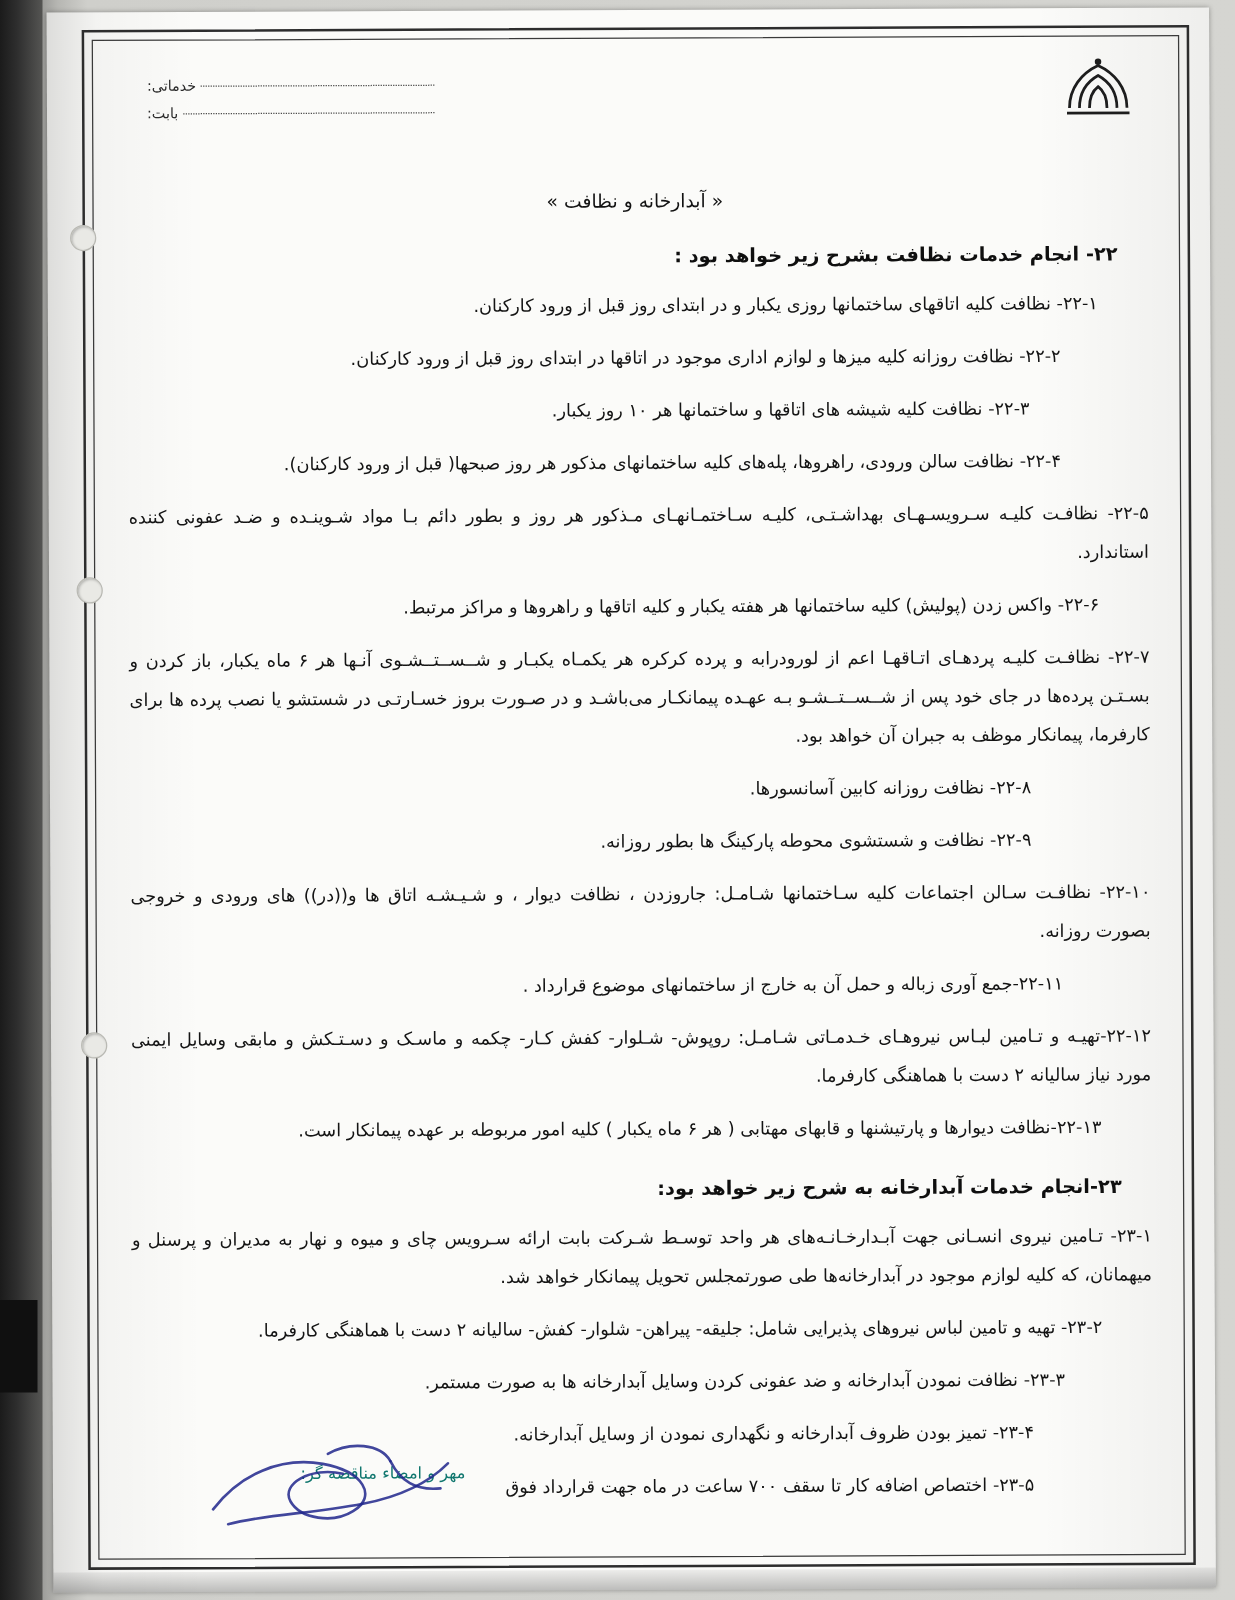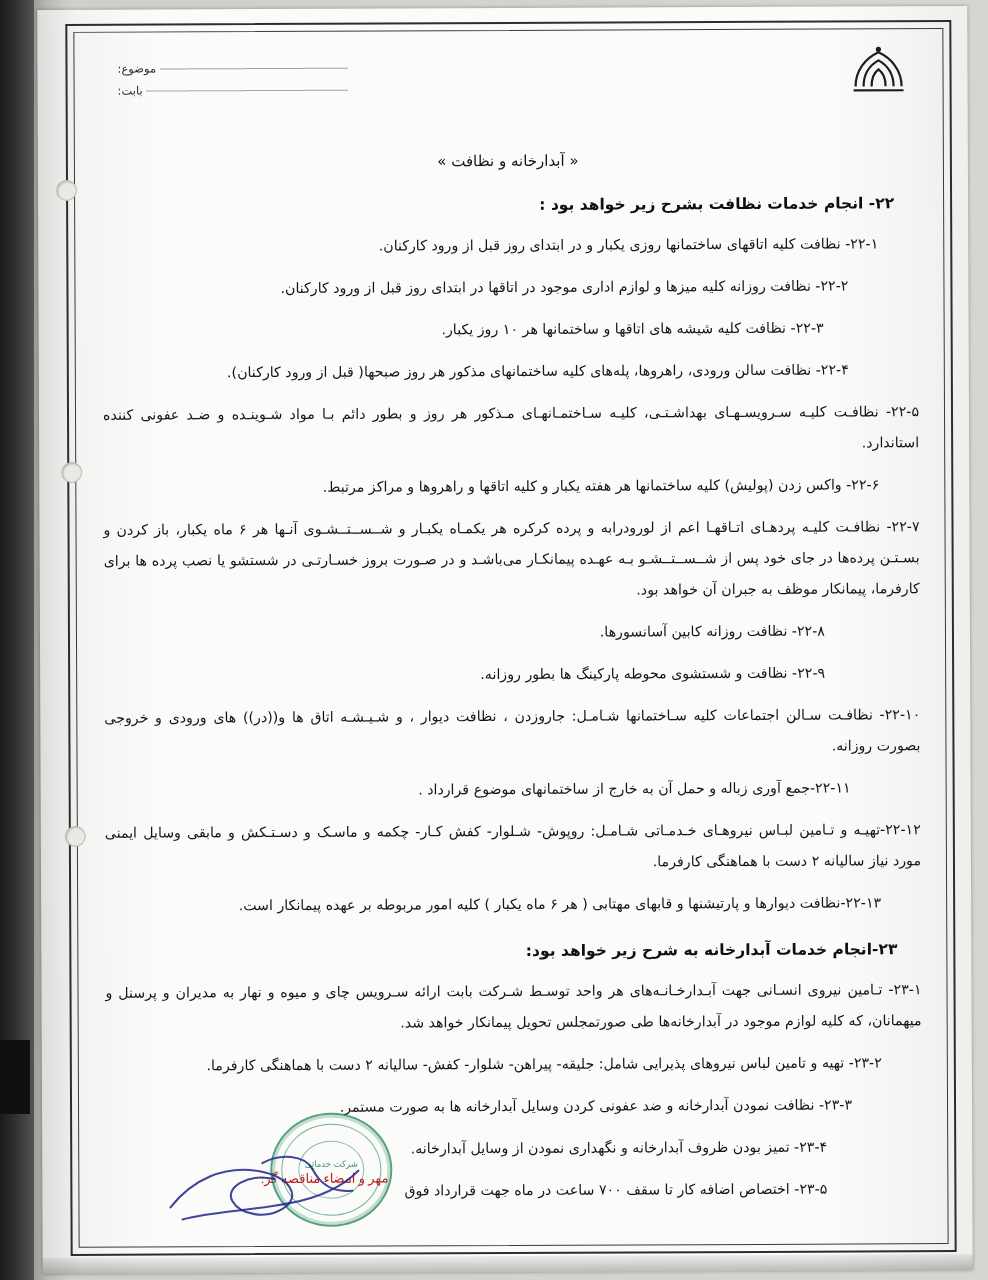--- a/index.html
+++ b/index.html
@@ -150,25 +150,24 @@
   
   .sign-area {
     position: absolute;
     left: 0;
     bottom: -6px;
     width: 420px;
     height: 120px;
   }
   .sign-label {
     position: absolute;
-    right: 134px;
+    right: 150px;
     bottom: 58px;
     font-size: 13px;
-    color: #b91c1c;
-    font-family: Liberation Serif, serif;
+    color: #0f766e;
   }
   .stamp {
     position: absolute;
     left: 168px;
     bottom: 18px;
     width: 118px;
     height: 110px;
     border-radius: 50%;
     border: 2px solid rgba(30,130,90,0.75);
     box-shadow: inset 0 0 0 3px rgba(30,130,90,0.25);
@@ -235,21 +234,21 @@
               <path d="M10 46 C10 30, 20 18, 33 12 C46 18, 56 30, 56 46"></path>
               <path d="M18 46 C18 34, 24 25, 33 20 C42 25, 48 34, 48 46"></path>
               <path d="M26 46 C26 38, 29 32, 33 29 C37 32, 40 38, 40 46"></path>
               <path d="M8 50 H58"></path>
             </g>
             <circle cx="33" cy="9" r="2.6" fill="#1d1d1d"></circle>
           </svg>
         </div>
         <div class="hdr-fields">
           <div class="row">
-            <span class="lbl">موضوع:</span>
+            <span class="lbl">خدماتی:</span>
             <span class="dots"></span>
           </div>
           <div class="row">
             <span class="lbl">بابت:</span>
             <span class="dots"></span>
           </div>
         </div>
       </div>
 
       <div class="doc-title">« آبدارخانه و نظافت »</div>
@@ -273,25 +272,20 @@
       <h2 class="sec-head second">۲۳-انجام خدمات آبدارخانه به شرح زیر خواهد بود:</h2>
 
       <p class="item wide">۲۳-۱- تـامین نیروی انسـانی جهت آبـدارخـانـه‌های هر واحد توسـط شـرکت بابت ارائه سـرویس چای و میوه و نهار به مدیران و پرسنل و میهمانان، که کلیه لوازم موجود در آبدارخانه‌ها طی صورتمجلس تحویل پیمانکار خواهد شد.</p>
       <p class="item indent-1">۲۳-۲- تهیه و تامین لباس نیروهای پذیرایی شامل: جلیقه- پیراهن- شلوار- کفش- سالیانه ۲ دست با هماهنگی کارفرما.</p>
       <p class="item narrow">۲۳-۳- نظافت نمودن آبدارخانه و ضد عفونی کردن وسایل آبدارخانه ها به صورت مستمر.</p>
       <p class="item center-ish">۲۳-۴- تمیز بودن ظروف آبدارخانه و نگهداری نمودن از وسایل آبدارخانه.</p>
       <p class="item center-ish">۲۳-۵- اختصاص اضافه کار تا سقف ۷۰۰ ساعت در ماه جهت قرارداد فوق</p>
 
       <div class="sign-area">
         <div class="sign-label">مهر و امضاء مناقصه گر:</div>
-        <div class="stamp">
-          <div class="ring"></div>
-          <div class="inner"></div>
-          <div class="txt">شرکت خدماتی</div>
-        </div>
         <div class="signature">
           <svg viewBox="0 0 230 90" width="230" height="90" aria-hidden="true">
             <g fill="none" stroke="rgba(32,38,140,0.85)" stroke-width="2.1" stroke-linecap="round">
               <path d="M8 62 C30 34, 62 20, 96 26 C128 32, 140 52, 120 64 C104 74, 78 70, 70 56 C62 42, 86 28, 112 34"></path>
               <path d="M20 74 C50 66, 86 66, 128 58 C160 52, 182 40, 196 26"></path>
               <path d="M100 18 C118 8, 142 10, 150 24"></path>
               <path d="M150 24 C158 40, 170 48, 190 46"></path>
             </g>
           </svg>
         </div>

